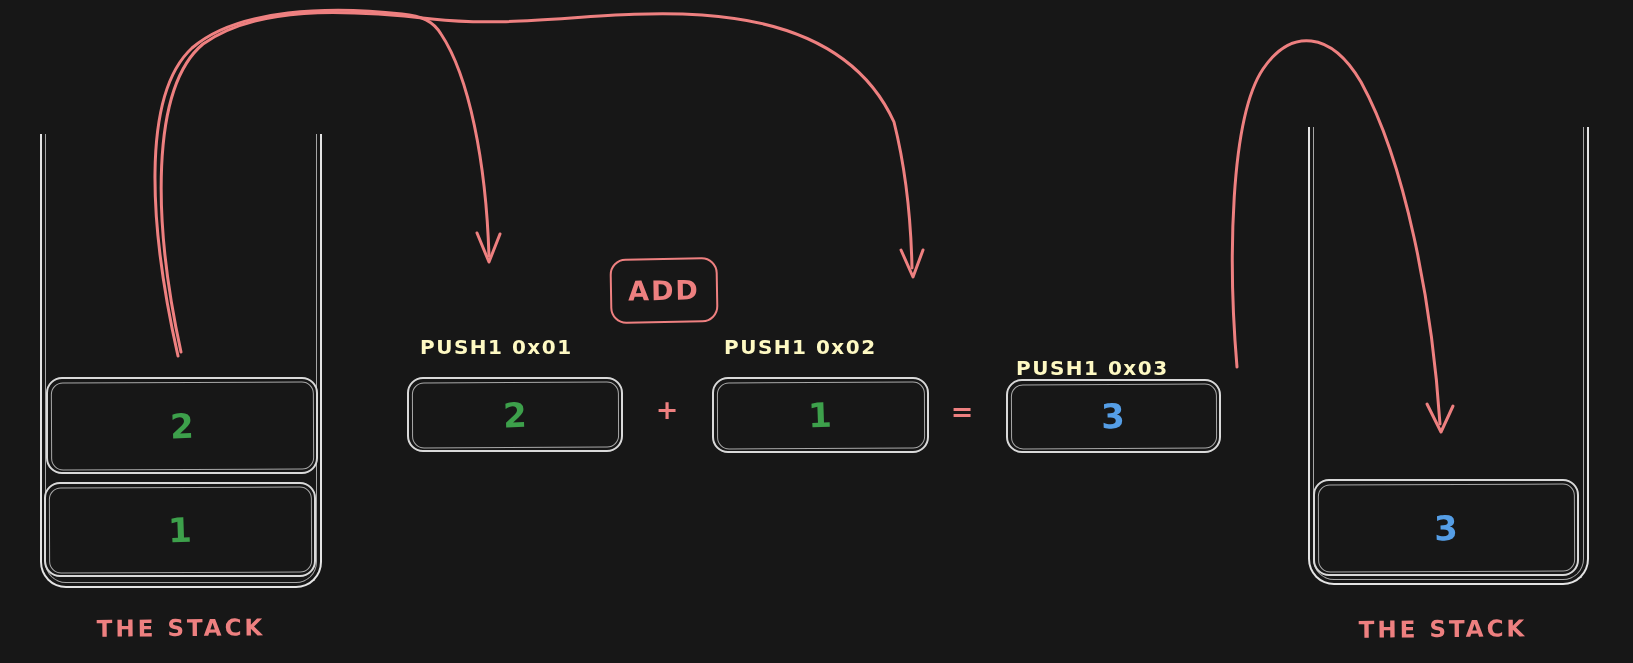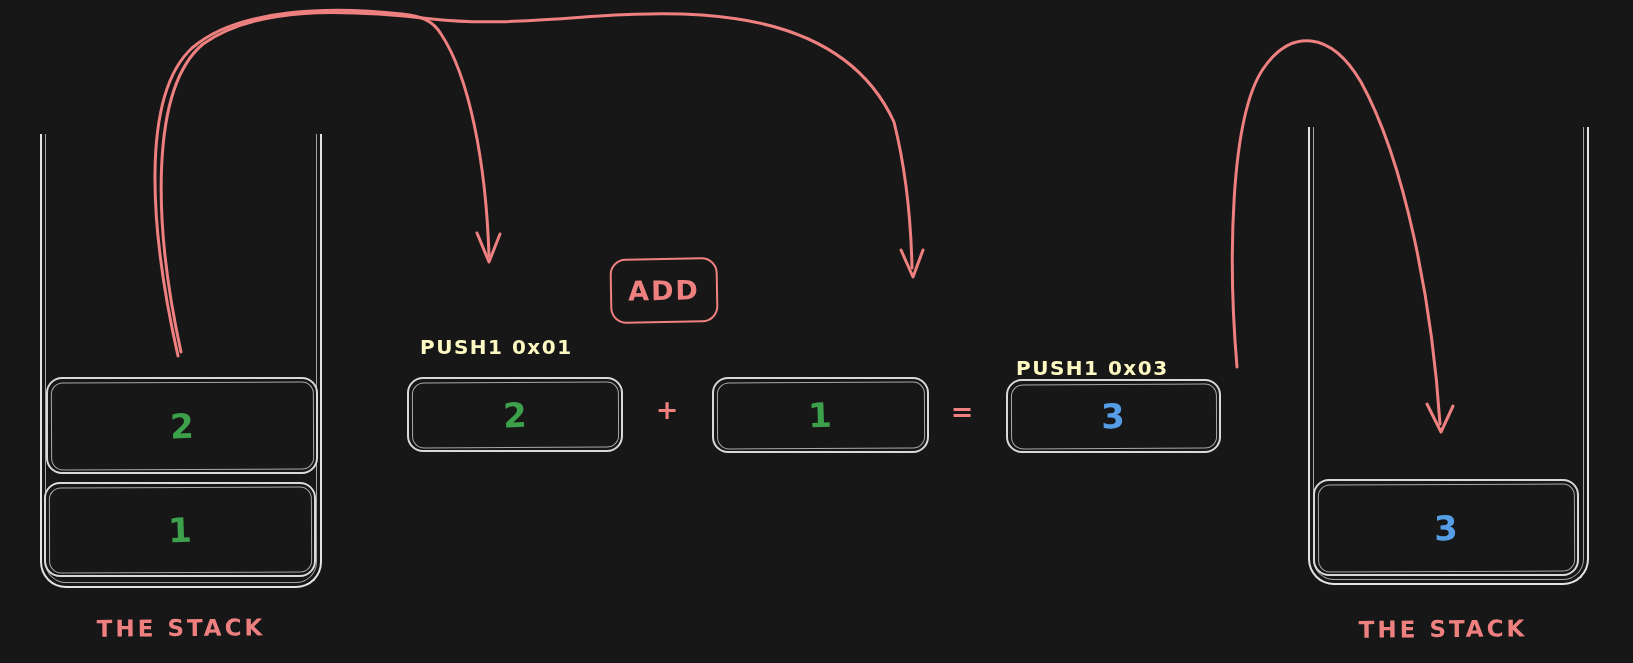--- a/index.html
+++ b/index.html
@@ -169,20 +169,21 @@
     <span>ADD</span>
   </div>
 
   <div class="push-label a">PUSH1 0x01</div>
   <div class="box op-box-a">
     <span class="value" style="color: rgb(61, 160, 75);">2</span>
   </div>
 
   <div class="op-sign plus">+</div>
 
+  <div class="push-label b">PUSH1 0x02</div>
   <div class="box op-box-b">
     <span class="value" style="color: rgb(61, 160, 75);">1</span>
   </div>
 
   <div class="op-sign equals">=</div>
 
   <div class="push-label c">PUSH1 0x03</div>
   <div class="box op-box-c">
     <span class="value" style="color: rgb(85, 158, 230);">3</span>
   </div>

